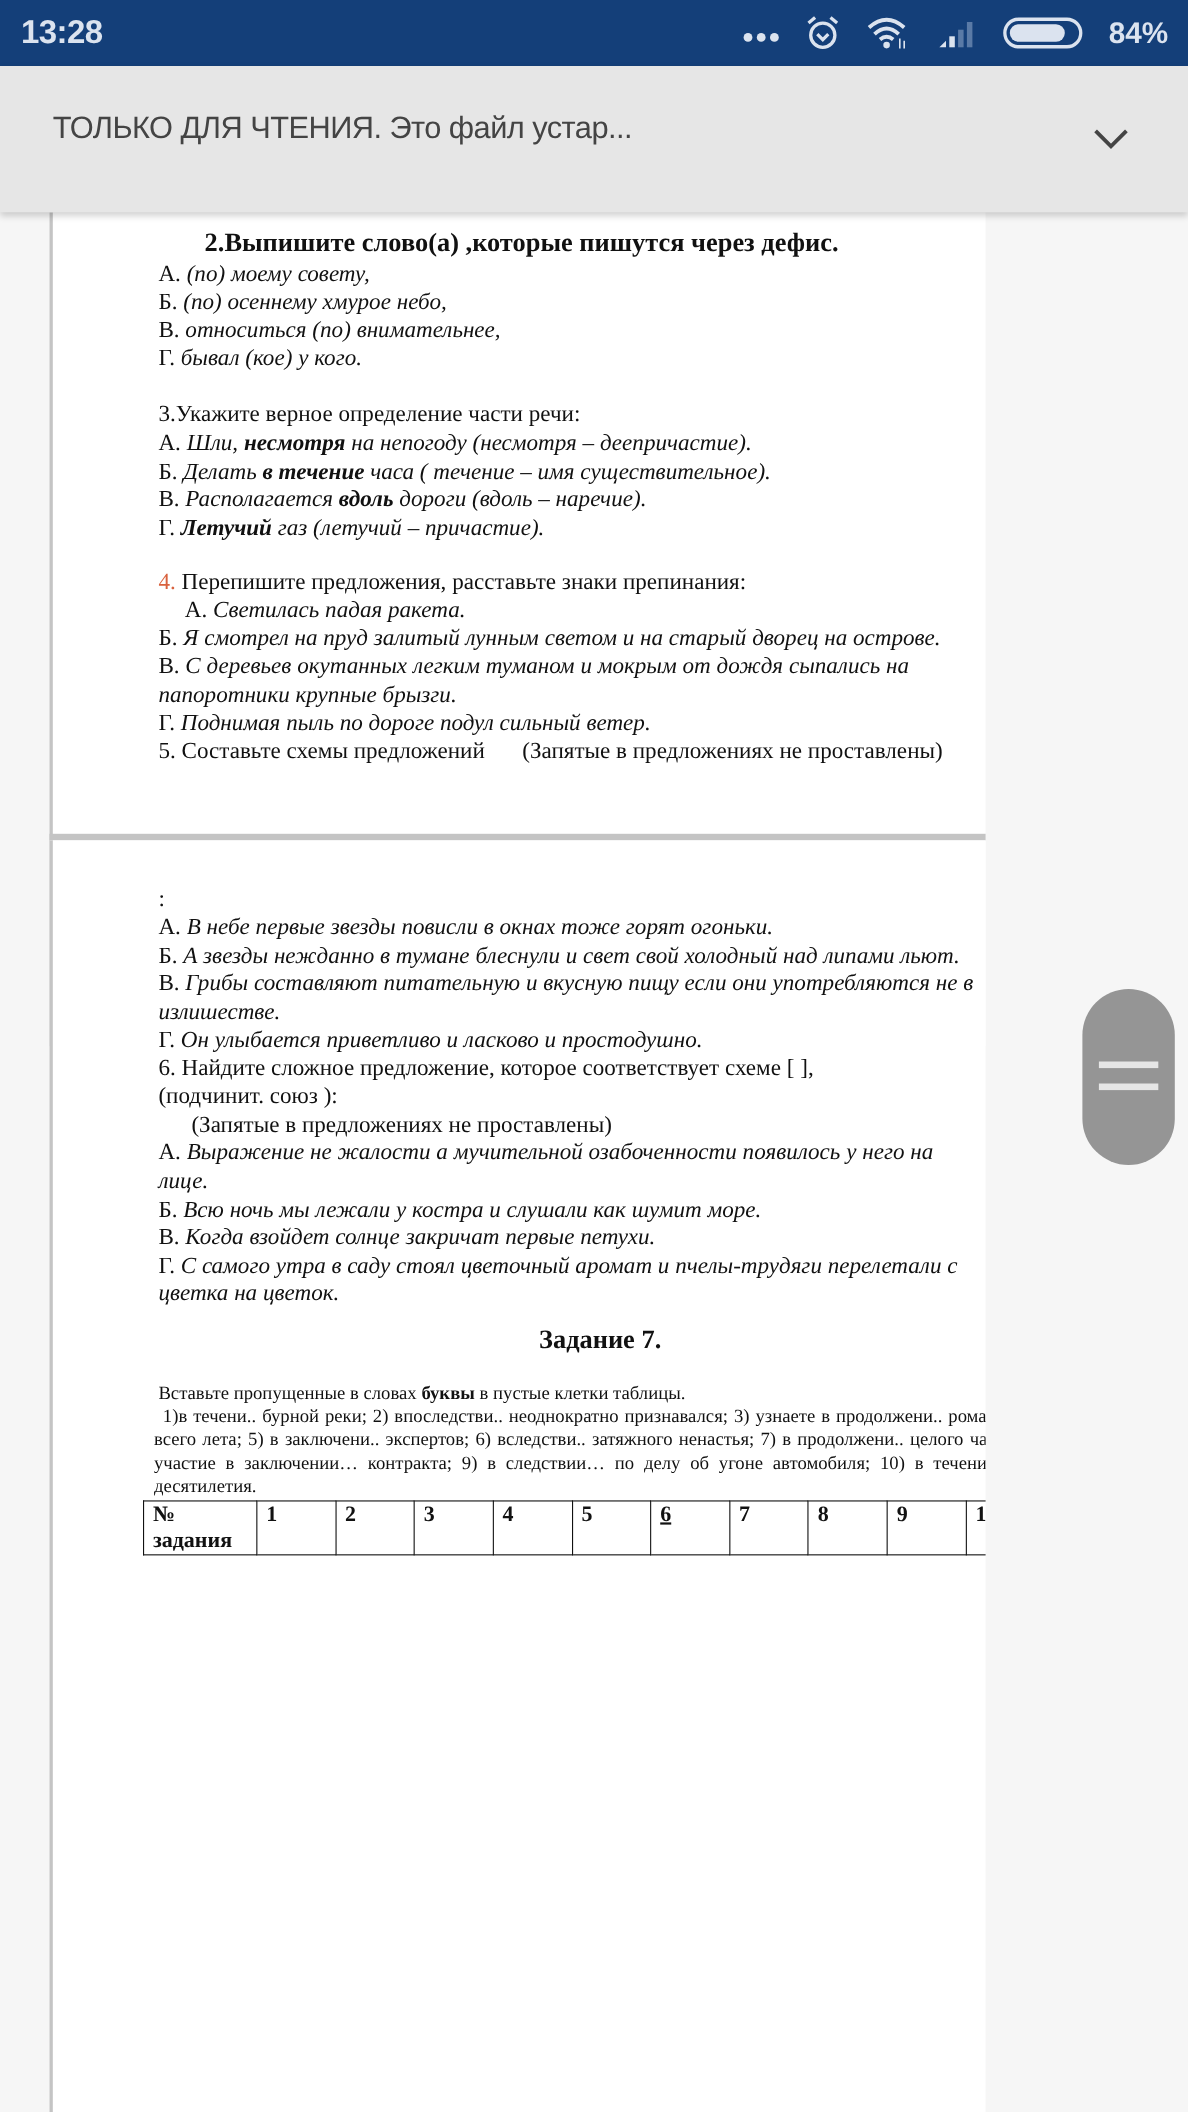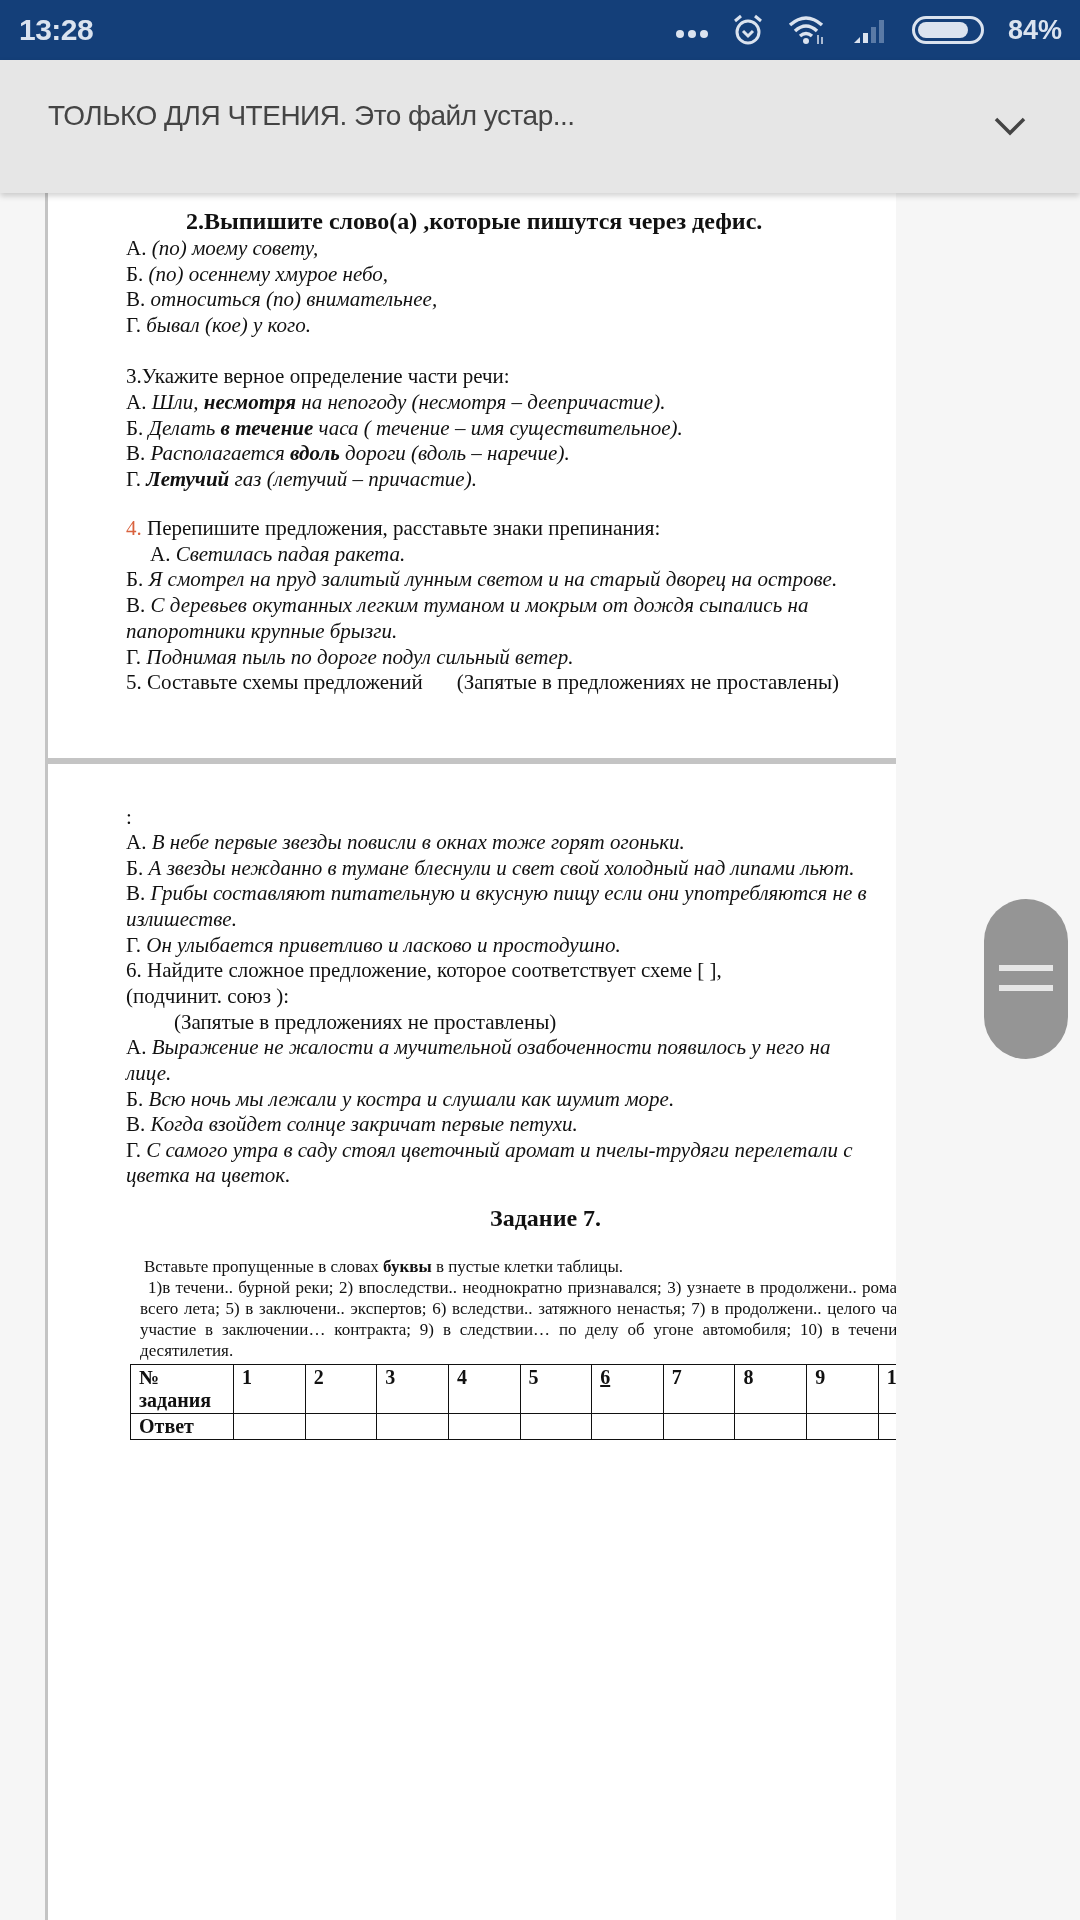--- a/index.html
+++ b/index.html
@@ -21,21 +21,21 @@
   .header-title { position: absolute; left: 48px; top: 40px; font-family: "Liberation Sans", sans-serif; font-size: 28px; color: #444; font-weight: normal; letter-spacing: -0.5px; }
   .header-chevron { position: absolute; right: 48px; top: 44px; width: 44px; height: 44px; cursor: pointer; }
 
   
   .doc-area { position: absolute; left: 0; top: 193px; width: 896px; height: 1727px; background: #f6f6f6; overflow: hidden; }
   .page { position: absolute; left: 45px; width: 989px; background: #fff; border-left: 3px solid #c4c4c4; border-right: 3px solid #c4c4c4; }
   .page1 { top: -30px; height: 788px; }
   .page-gap { position: absolute; left: 45px; top: 565px; width: 989px; height: 6px; background: #c4c4c4; }
   .page2 { top: 571px; height: 1200px; }
 
-  .line { position: absolute; left: 78px; font-size: 21px; line-height: 26px; white-space: nowrap; }
+  .line { position: absolute; left: 96px; font-size: 21px; line-height: 26px; white-space: nowrap; }
   i.it { font-style: italic; }
   b.bd { font-weight: bold; }
   .h2 { font-weight: bold; font-size: 24px; }
   .red { color: #d9623e; }
 
   .justify { position: absolute; left: 92px; width: 874px; font-size: 17px; line-height: 21px; text-align: justify; text-indent: 8px; }
 
   table.answer { position: absolute; left: 82px; border-collapse: collapse; font-size: 20px; font-weight: bold; }
   table.answer td { border: 1.5px solid #111; vertical-align: top; padding: 1px 8px; height: 26px; }
 
@@ -145,33 +145,20 @@
         <td>2</td>
         <td>3</td>
         <td>4</td>
         <td>5</td>
         <td style="text-decoration:underline;">6</td>
         <td>7</td>
         <td>8</td>
         <td>9</td>
         <td>10</td>
       </tr>
-      <tr>
-        <td>Ответ</td>
-        <td></td>
-        <td></td>
-        <td></td>
-        <td></td>
-        <td></td>
-        <td></td>
-        <td></td>
-        <td></td>
-        <td></td>
-        <td></td>
-      </tr>
     </tbody>
       </table>
   </div>
 </div>
 
 <div class="scroll-thumb">
   <div class="bar" style="top:66px;"></div>
   <div class="bar" style="top:86px;"></div>
 </div>
 

